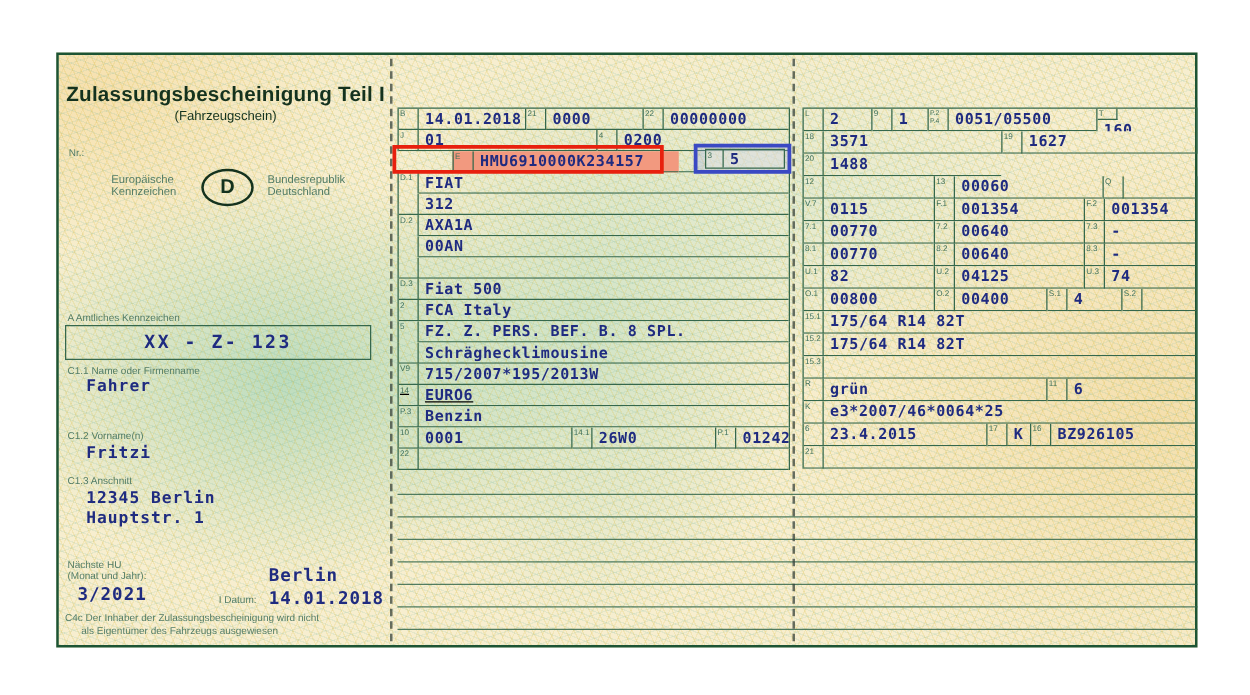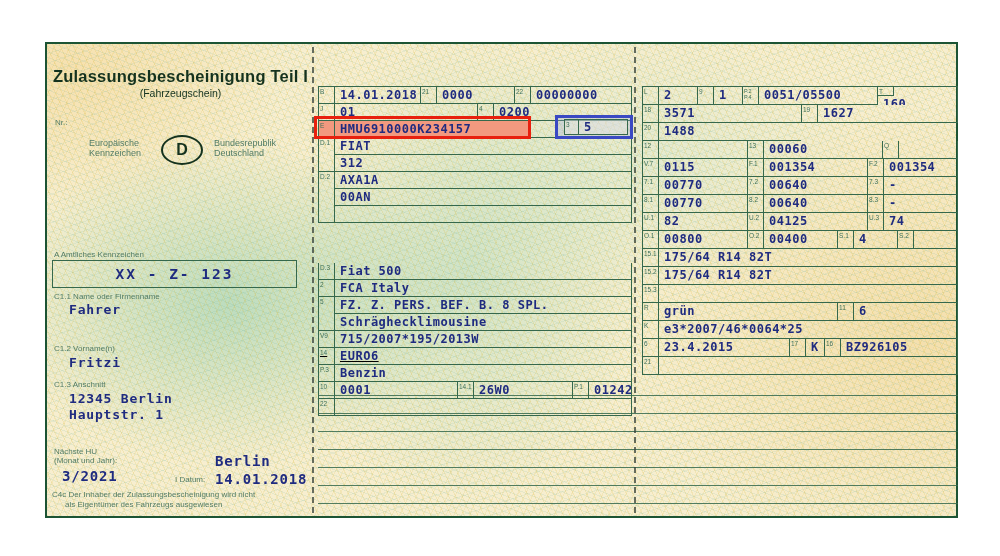--- a/index.html
+++ b/index.html
@@ -141,21 +141,21 @@
       <div class="row" style="height: 17px;">
         <div class="cell" style="width: 159px;">
           <div class="lb">J</div>
           <div class="cv">01</div>
         </div>
         <div class="cell" style="width: 155px;">
           <div class="lb">4</div>
           <div class="cv">0200</div>
         </div>
       </div>
-      <div class="row" style="height: 17px;">
+      <div class="row" style="height: 17px; margin-left: 44px;">
         <div class="cell redbg" style="width: 210px;">
           <div class="lb">E</div>
           <div class="cv">HMU6910000K234157</div>
         </div>
         <div class="cell open" style="width: 104px;">
           <div class="cv"></div>
         </div>
       </div>
       <div class="row" style="height: 17px;">
         <div class="cell nbl" style="width: 314px;">
@@ -180,21 +180,21 @@
           <div class="lb"></div>
           <div class="cv">00AN</div>
         </div>
       </div>
       <div class="row" style="height: 17px;">
         <div class="cell" style="width: 314px;">
           <div class="lb"></div>
           <div class="cv"></div>
         </div>
       </div>
-      <div class="row" style="height: 17px; margin-top: 40px;">
+      <div class="row" style="height: 17px;">
         <div class="cell" style="width: 314px;">
           <div class="lb">D.3</div>
           <div class="cv">Fiat 500</div>
         </div>
       </div>
       <div class="row" style="height: 17px;">
         <div class="cell" style="width: 314px;">
           <div class="lb">2</div>
           <div class="cv">FCA Italy</div>
         </div>

